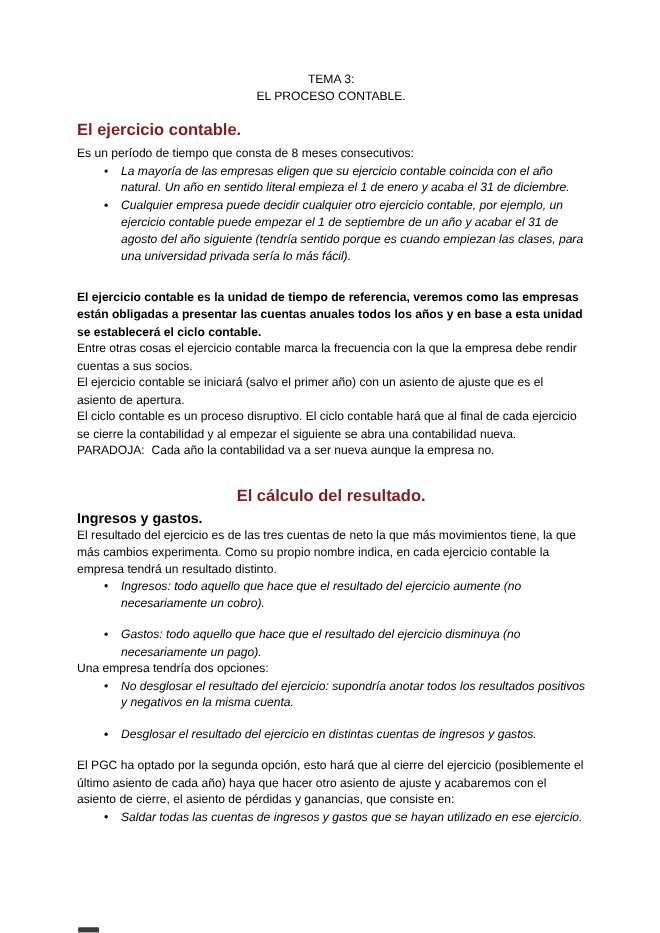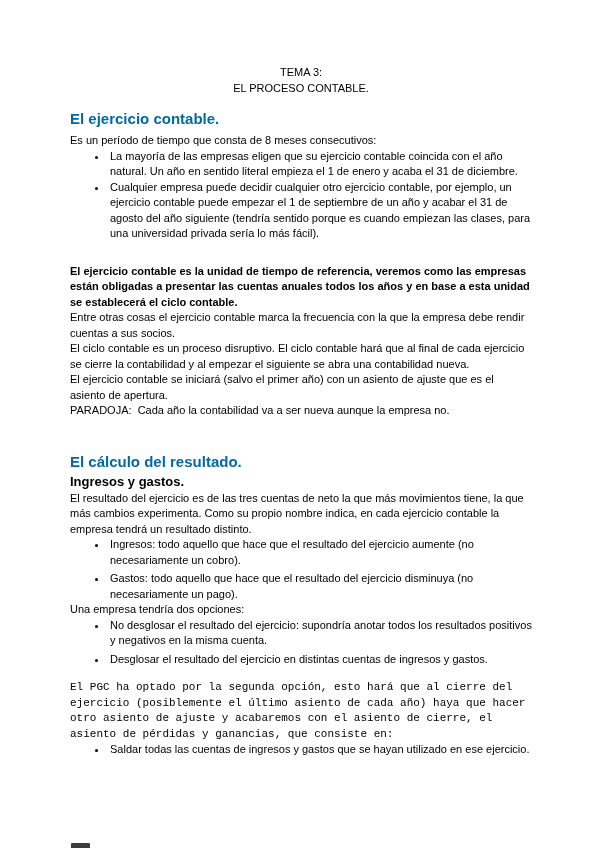--- a/index.html
+++ b/index.html
@@ -24,45 +24,47 @@
   .title-block {
     text-align: center;
     margin-bottom: 13px;
   }
   .title-line { line-height: 16px; }
   .heading {
     font-size: 15px;
     line-height: 19px;
     font-weight: 700;
     margin: 0 0 5px 0;
-    color: #0369a1;
+    color: #7f1d1d;
   }
   .heading.gap-top-lg {
-    margin-top: 33px;
+    margin-top: 22px;
     margin-bottom: 2px;
+    text-align: center;
   }
   .subheading {
     font-size: 13px;
     line-height: 17px;
     font-weight: 700;
     margin: 0 0 1px 0;
   }
   ul.list {
     margin: 0;
     padding-left: 38px;
     list-style-type: disc;
+    font-style: italic;
   }
   ul.list li {
     padding-left: 2px;
   }
   ul.list.spaced li + li {
-    margin-top: 3px;
+    margin-top: 13px;
   }
   .gap-top { margin-top: 22px; font-weight: bold; }
-  .gap-top-md { margin-top: 13px; font-family: Liberation Mono, monospace; }
+  .gap-top-md { margin-top: 13px; }
   .bottom-artifact {
     position: absolute;
     left: 71px;
     bottom: 0;
     width: 19px;
     height: 5px;
     background: #3c3c3c;
     border-radius: 1px 1px 0 0;
   }
 </style>
@@ -80,22 +82,22 @@
 
   <p class="body-text">Es un período de tiempo que consta de 8 meses consecutivos:</p>
 
   <ul class="list tight">
     <li>La mayoría de las empresas eligen que su ejercicio contable coincida con el año natural. Un año en sentido literal empieza el 1 de enero y acaba el 31 de diciembre.</li>
     <li>Cualquier empresa puede decidir cualquier otro ejercicio contable, por ejemplo, un ejercicio contable puede empezar el 1 de septiembre de un año y acabar el 31 de agosto del año siguiente (tendría sentido porque es cuando empiezan las clases, para una universidad privada sería lo más fácil).</li>
   </ul>
 
   <p class="gap-top">El ejercicio contable es la unidad de tiempo de referencia, veremos como las empresas están obligadas a presentar las cuentas anuales todos los años y en base a esta unidad se establecerá el ciclo contable.</p>
   <p>Entre otras cosas el ejercicio contable marca la frecuencia con la que la empresa debe rendir cuentas a sus socios.</p>
+  <p>El ejercicio contable se iniciará (salvo el primer año) con un asiento de ajuste que es el asiento de apertura.</p>
   <p>El ciclo contable es un proceso disruptivo. El ciclo contable hará que al final de cada ejercicio se cierre la contabilidad y al empezar el siguiente se abra una contabilidad nueva.</p>
-  <p>El ejercicio contable se iniciará (salvo el primer año) con un asiento de ajuste que es el asiento de apertura.</p>
   <p>PARADOJA:  Cada año la contabilidad va a ser nueva aunque la empresa no.</p>
 
   <h1 class="heading gap-top-lg">El cálculo del resultado.</h1>
 
   <p class="subheading">Ingresos y gastos.</p>
 
   <p>El resultado del ejercicio es de las tres cuentas de neto la que más movimientos tiene, la que más cambios experimenta. Como su propio nombre indica, en cada ejercicio contable la empresa tendrá un resultado distinto.</p>
 
   <ul class="list spaced">
     <li>Ingresos: todo aquello que hace que el resultado del ejercicio aumente (no necesariamente un cobro).</li>

